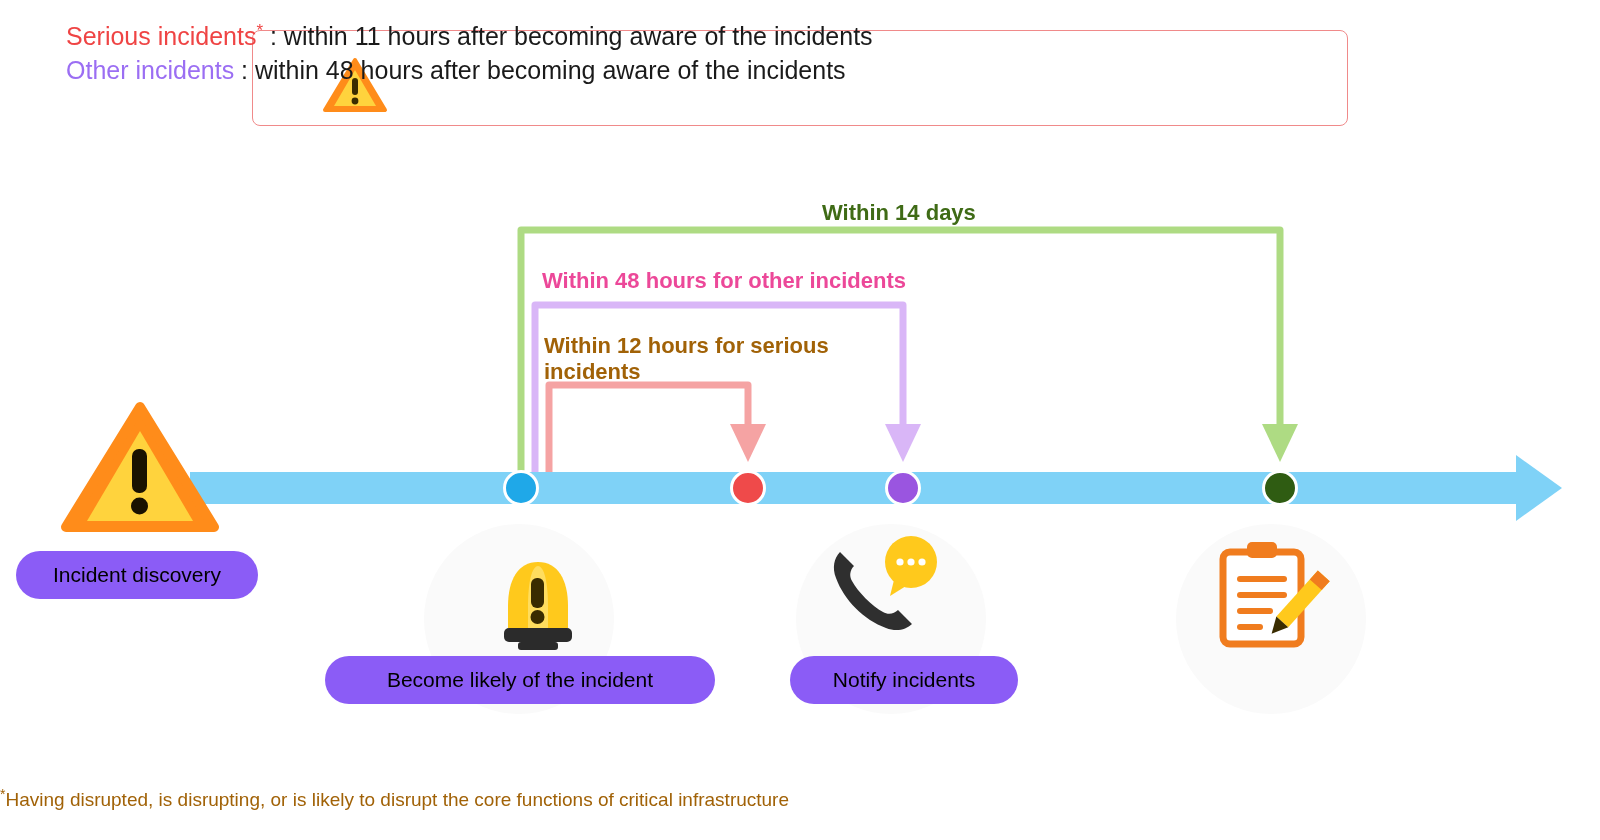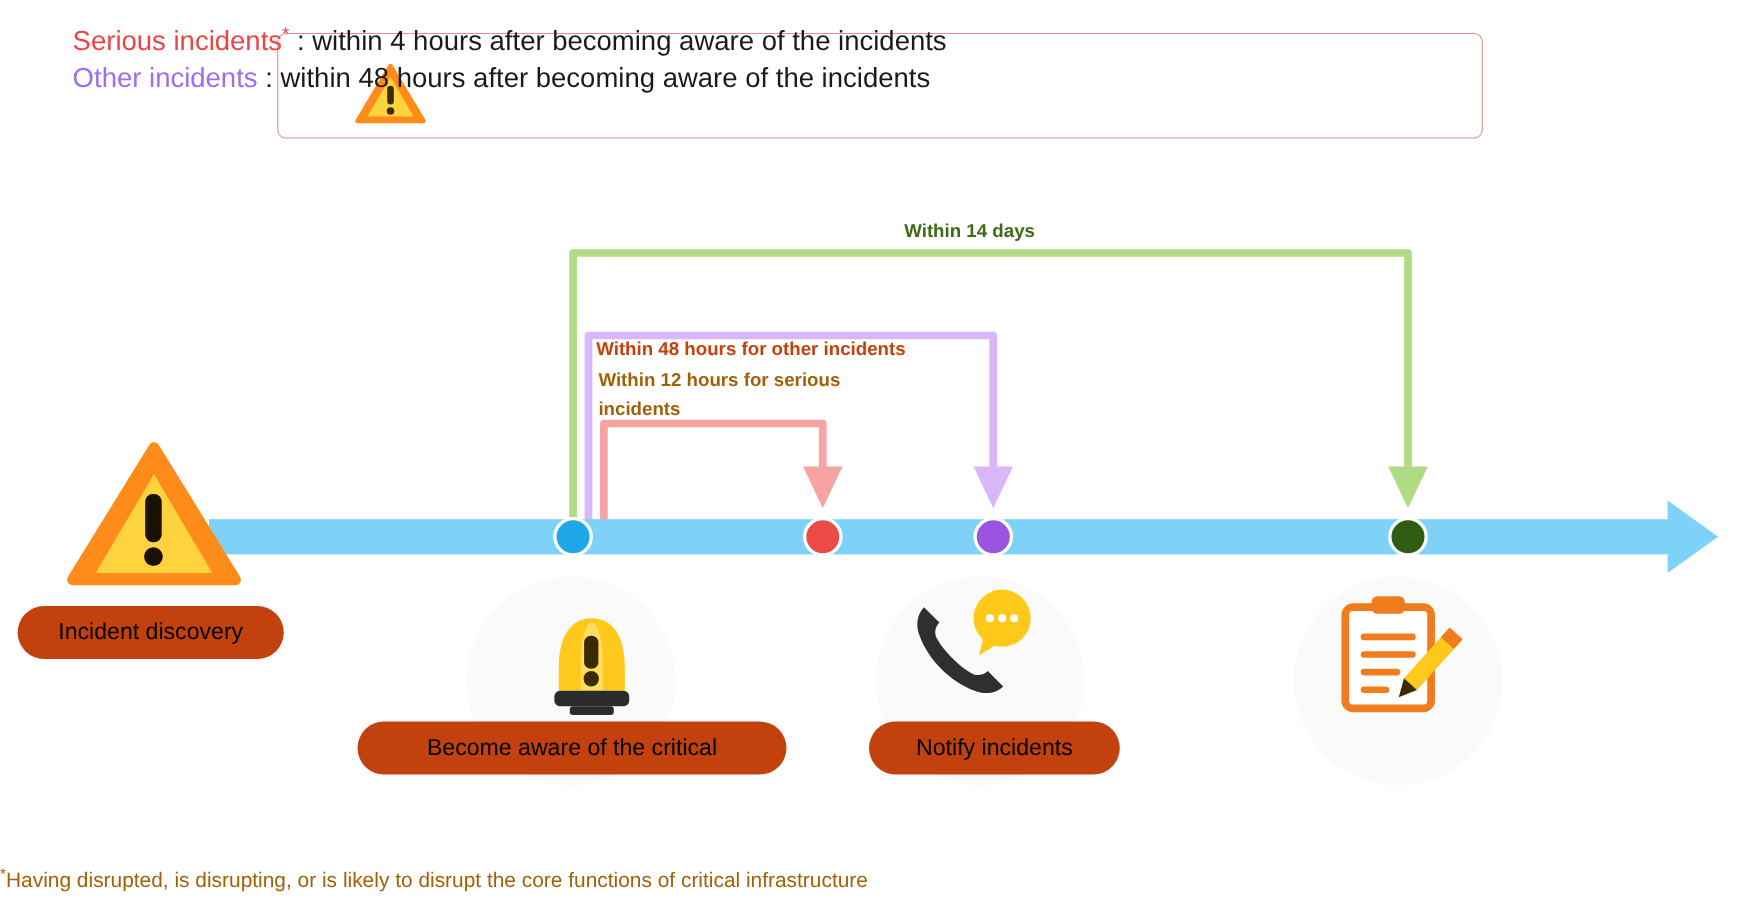--- a/index.html
+++ b/index.html
@@ -97,46 +97,46 @@
     border-radius: 50%;
     background: #fafafa;
   }
   .halo.h1 { left: 424px; top: 524px; width: 190px; height: 190px; }
   .halo.h2 { left: 796px; top: 524px; width: 190px; height: 190px; }
   .halo.h3 { left: 1176px; top: 524px; width: 190px; height: 190px; }
 
   
   .pill {
     position: absolute;
-    background: #c2410c;
+    background: #8b5cf6;
     color: #000000;
     border-radius: 26px;
     font-size: 21px;
     display: flex;
     align-items: center;
     justify-content: center;
     height: 48px;
     white-space: nowrap;
     padding: 0 22px;
     box-sizing: border-box;
   }
   .pill.p0 { left: 16px;   top: 551px; width: 242px; }
   .pill.p1 { left: 325px;  top: 656px; width: 390px; }
   .pill.p2 { left: 790px;  top: 656px; width: 228px; }
   .pill.p3 { left: 1094px; top: 656px; width: 340px; }
 
   
   .bracket-label {
     position: absolute;
-    font-size: 17px;
+    font-size: 22px;
     font-weight: bold;
     white-space: pre-line;
   }
   .lbl-14  { left: 822px; top: 200px; color: #3f6b16; }
-  .lbl-48  { left: 542px; top: 268px; color: #c2410c; margin-top: 40px; }
+  .lbl-48  { left: 542px; top: 268px; color: #ec4899; }
   .lbl-12  { left: 544px; top: 333px; color: #a16207; width: 310px; line-height: 26px; }
 
   
   .footnote {
     position: absolute;
     left: 0;
     top: 786px;
     width: 1600px;
     text-align: left;
     color: #a16207;
@@ -163,21 +163,21 @@
     <g transform="translate(324,58)">
       <path d="M31,2 L61,52 L1,52 Z" fill="#ff8c1a" stroke="#ff8c1a" stroke-width="4" stroke-linejoin="round"></path>
       <path d="M31,12 L52,48 L10,48 Z" fill="#ffd33d"></path>
       <rect x="28" y="20" width="6" height="17" rx="3" fill="#3a2c00"></rect>
       <circle cx="31" cy="43" r="3.4" fill="#3a2c00"></circle>
     </g>
   </svg>
 
   <div class="callout-inner">
     <div class="callout-line">
-      <span class="lab-serious">Serious incidents</span><span class="star">*</span><span> : within 4 hours after becoming aware of the incidents</span>
+      <span class="lab-serious">Serious incidents</span><span class="star">*</span><span> : within 11 hours after becoming aware of the incidents</span>
     </div>
     <div class="callout-line">
       <span class="lab-other">Other incidents</span><span>  : within 48 hours after becoming aware of the incidents</span>
     </div>
   </div>
 
   <svg class="overlay">
 
     <g>
       <path d="M521,478 L521,230 L1280,230 L1280,425" fill="none" stroke="#aedb83" stroke-width="7" stroke-linejoin="round"></path>
@@ -248,20 +248,20 @@
       </g>
     </g>
   </svg>
 
   <div class="node blue"></div>
   <div class="node red"></div>
   <div class="node purple"></div>
   <div class="node green"></div>
 
   <div class="pill p0">Incident discovery</div>
-  <div class="pill p1">Become aware of the critical</div>
+  <div class="pill p1">Become likely of the incident</div>
   <div class="pill p2">Notify incidents</div>
 
   <div class="footnote">
     <span class="star">*</span><span>Having disrupted, is disrupting, or is likely to disrupt the core functions of critical infrastructure</span>
   </div>
 
 </div>
 
 </body></html>

